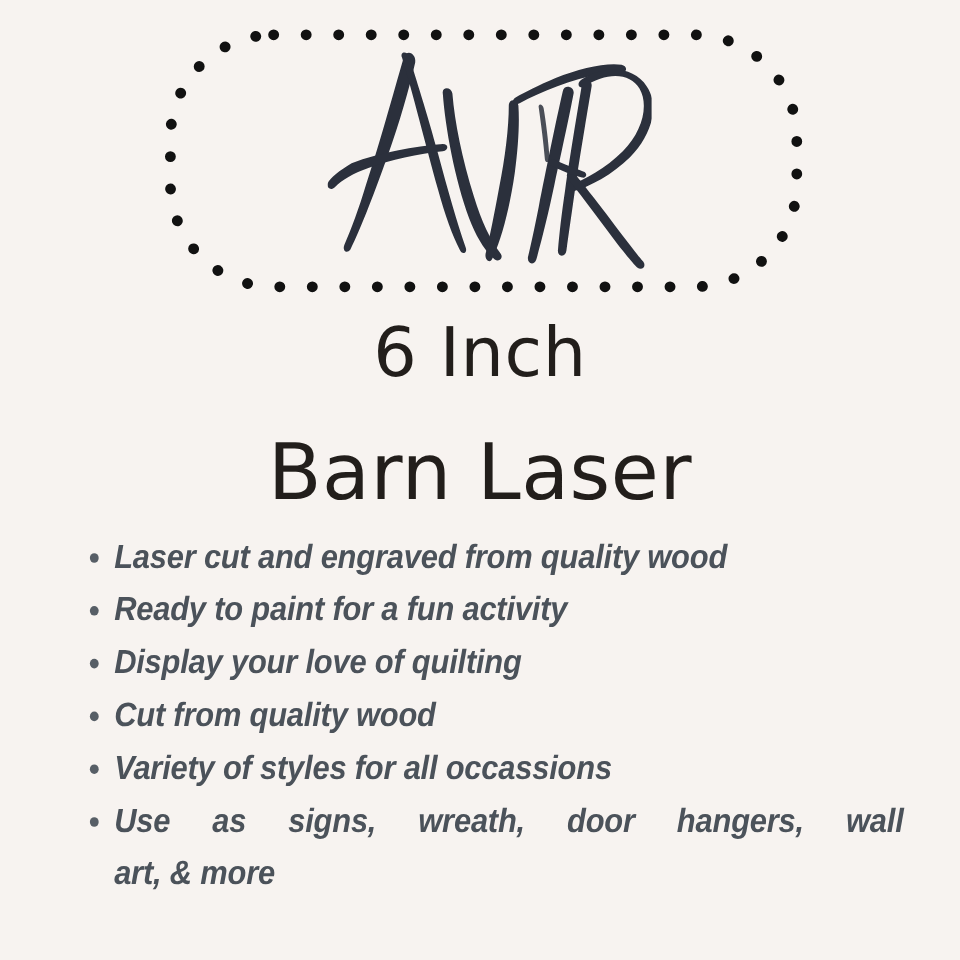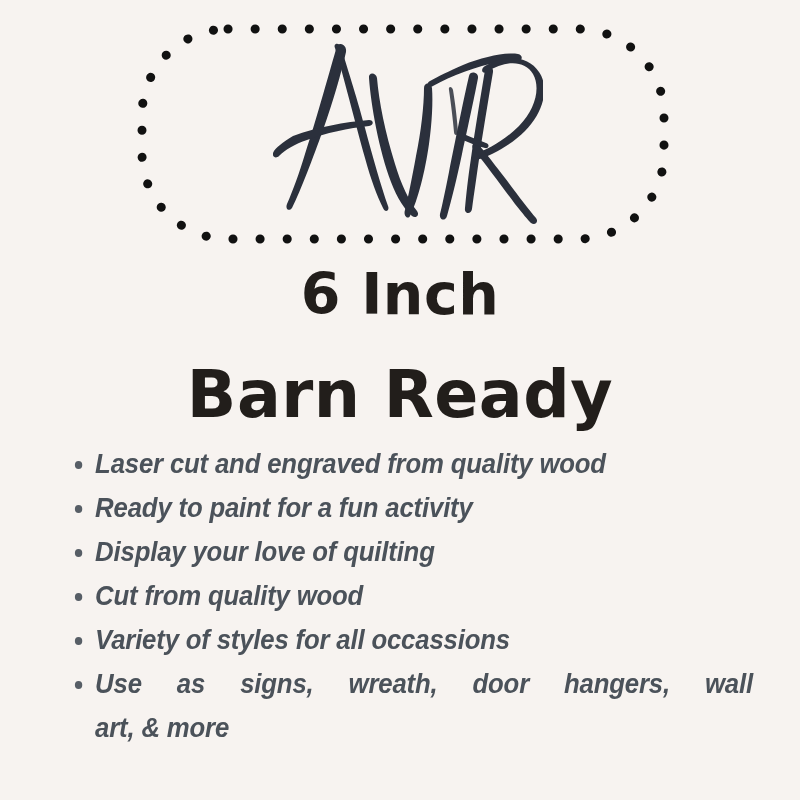--- a/index.html
+++ b/index.html
@@ -49,21 +49,21 @@
   }
 
   
   .headline {
     position: absolute;
     left: 0;
     width: 800px;
     text-align: center;
     color: #221e1b;
     font-family: "DejaVu Sans", sans-serif;
-    font-weight: 700;
+    font-weight: 400;
     letter-spacing: 0.5px;
     line-height: 1;
     white-space: nowrap;
   }
   .headline-1 {
     top: 266px;
     font-size: 57px;
   }
   .headline-2 {
     top: 362px;
@@ -171,21 +171,21 @@
                    C256 178 244 162 232 146 C219 129 208 115 205 112 C201 108 197 114 201 118 Z"></path>
 
           <path d="M186 106 C194 110 204 114 212 116 C216 117 217 112 213 111 C205 108 195 104 189 101
                    C185 99 183 104 186 106 Z"></path>
         </g>
       </svg>
     </div>
   </div>
 
   <div class="headline headline-1">6 Inch</div>
-  <div class="headline headline-2">Barn Ready</div>
+  <div class="headline headline-2">Barn Laser</div>
 
   <ul class="bullet-list">
     <li class="bullet-item">
       <span class="dot"></span>
       <span class="txt">Laser cut and engraved from quality wood</span>
     </li>
     <li class="bullet-item">
       <span class="dot"></span>
       <span class="txt">Ready to paint for a fun activity</span>
     </li>

